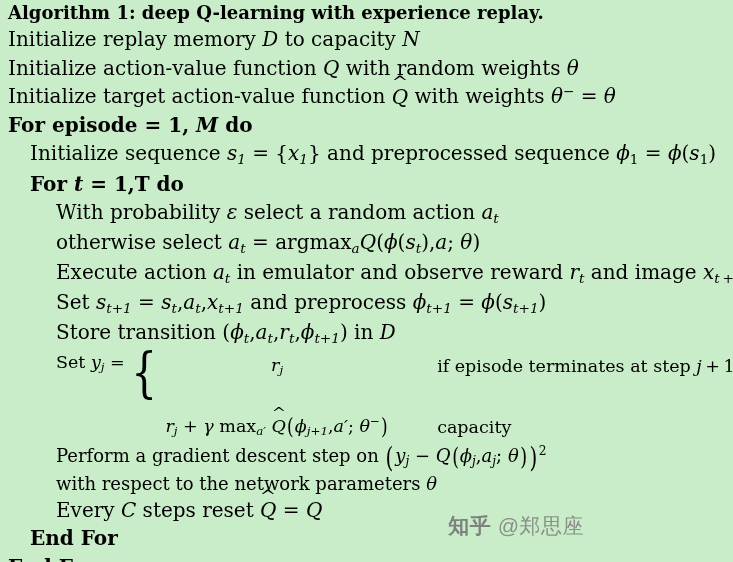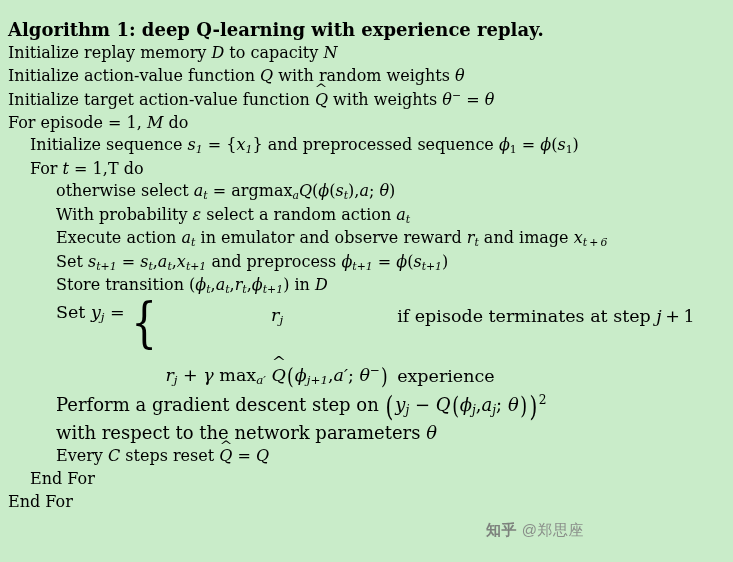--- a/index.html
+++ b/index.html
@@ -13,34 +13,34 @@
     font-family: "DejaVu Serif", serif;
     color: #000;
     overflow: hidden;
     position: relative;
   }
   #page {
     position: relative;
     width: 594px;
     height: 562px;
     box-sizing: border-box;
-    padding: 18px 8px 0 8px;
+    padding: 1px 8px 0 8px;
   }
   .line {
-    font-size: 16px;
+    font-size: 20px;
     line-height: 1.42;
     white-space: nowrap;
   }
   .title {
     font-weight: bold;
     font-size: 18px;
     line-height: 1.3;
     margin-bottom: 1px;
   }
-  .bold { font-weight: normal; }
+  .bold { font-weight: bold; }
   .ital { font-style: italic; }
   .ind1 { padding-left: 22px; }
   .ind2 { padding-left: 48px; }
   sub {
     font-size: 0.68em;
     vertical-align: -0.28em;
   }
   sup {
     font-size: 0.68em;
     vertical-align: 0.55em;
@@ -90,20 +90,21 @@
     align-items: center;
     white-space: nowrap;
     line-height: 1.5;
   }
   .case-expr {
     width: 228px;
     text-align: center;
   }
   .case-cond {
     padding-left: 6px;
+    margin-left: 40px;
   }
   .bigparen {
     font-size: 1.55em;
     line-height: 0.6;
     display: inline-block;
     transform: scaleX(0.72);
     vertical-align: -0.18em;
   }
   .medparen {
     font-size: 1.3em;
@@ -116,21 +117,21 @@
     white-space: normal;
     padding-left: 48px;
     font-size: 18px;
     line-height: 1.42;
   }
   .watermark {
     position: absolute;
     right: 10px;
     bottom: 22px;
     font-family: "Liberation Sans", sans-serif;
-    font-size: 15px;
+    font-size: 21px;
     color: #8a8f8a;
     letter-spacing: 0.5px;
   }
   .wm-logo {
     font-weight: bold;
     color: #7d827d;
   }
 </style>
 </head>
 <body>
@@ -157,25 +158,25 @@
 
   <div class="line ind1">
     Initialize sequence <span class="ital">s</span><sub class="ital">1</sub> = {<span class="ital">x</span><sub class="ital">1</sub>} and preprocessed sequence <span class="ital">ϕ</span><sub>1</sub> = <span class="ital">ϕ</span>(<span class="ital">s</span><sub>1</sub>)
   </div>
 
   <div class="line ind1 bold">
     For <span class="ital">t</span> = 1,T do
   </div>
 
   <div class="line ind2">
+    With probability <span class="ital">ε</span> select a random action <span class="ital">a</span><sub class="ital">t</sub>
+  </div>
+
+  <div class="line ind2">
     otherwise select <span class="ital">a</span><sub class="ital">t</sub> = argmax<sub class="ital">a</sub><span class="ital">Q</span>(<span class="ital">ϕ</span>(<span class="ital">s</span><sub class="ital">t</sub>),<span class="ital">a</span>; <span class="ital">θ</span>)
-  </div>
-
-  <div class="line ind2">
-    With probability <span class="ital">ε</span> select a random action <span class="ital">a</span><sub class="ital">t</sub>
   </div>
 
   <div class="line ind2">
     Execute action <span class="ital">a</span><sub class="ital">t</sub> in emulator and observe reward <span class="ital">r</span><sub class="ital">t</sub> and image <span class="ital">x</span><sub class="ital">t + 6</sub>
   </div>
 
   <div class="line ind2">
     Set <span class="ital">s</span><sub class="ital">t+1</sub> = <span class="ital">s</span><sub class="ital">t</sub>,<span class="ital">a</span><sub class="ital">t</sub>,<span class="ital">x</span><sub class="ital">t+1</sub> and preprocess <span class="ital">ϕ</span><sub class="ital">t+1</sub> = <span class="ital">ϕ</span>(<span class="ital">s</span><sub class="ital">t+1</sub>)
   </div>
 
@@ -189,21 +190,21 @@
       Set <span class="ital">y</span><sub class="ital">j</sub> =
     </div>
     <div class="brace">{</div>
     <div class="case-rows">
       <div class="case-row">
         <span class="case-expr"><span class="ital">r</span><sub class="ital">j</sub></span>
         <span class="case-cond">if episode terminates at step <span class="ital">j</span> + 1</span>
       </div>
       <div class="case-row">
         <span class="case-expr"><span class="ital">r</span><sub class="ital">j</sub> + <span class="ital">γ</span> max<sub class="ital">a′</sub> <span class="ital hat">Q</span><span class="medparen">(</span><span class="ital">ϕ</span><sub class="ital">j+1</sub>,<span class="ital">a′</span>; <span class="ital">θ</span><sup>−</sup><span class="medparen">)</span></span>
-        <span class="case-cond">experience</span>
+        <span class="case-cond">capacity</span>
       </div>
     </div>
   </div>
 
   <div class="wrapline">
     Perform a gradient descent step on <span class="bigparen">(</span><span class="ital">y</span><sub class="ital">j</sub> − <span class="ital">Q</span><span class="medparen">(</span><span class="ital">ϕ</span><sub class="ital">j</sub>,<span class="ital">a</span><sub class="ital">j</sub>; <span class="ital">θ</span><span class="medparen">)</span><span class="bigparen">)</span><sup>2</sup> with respect to the network parameters <span class="ital">θ</span>
   </div>
 
   <div class="line ind2">
     Every <span class="ital">C</span> steps reset <span class="ital hat">Q</span> = <span class="ital">Q</span>

